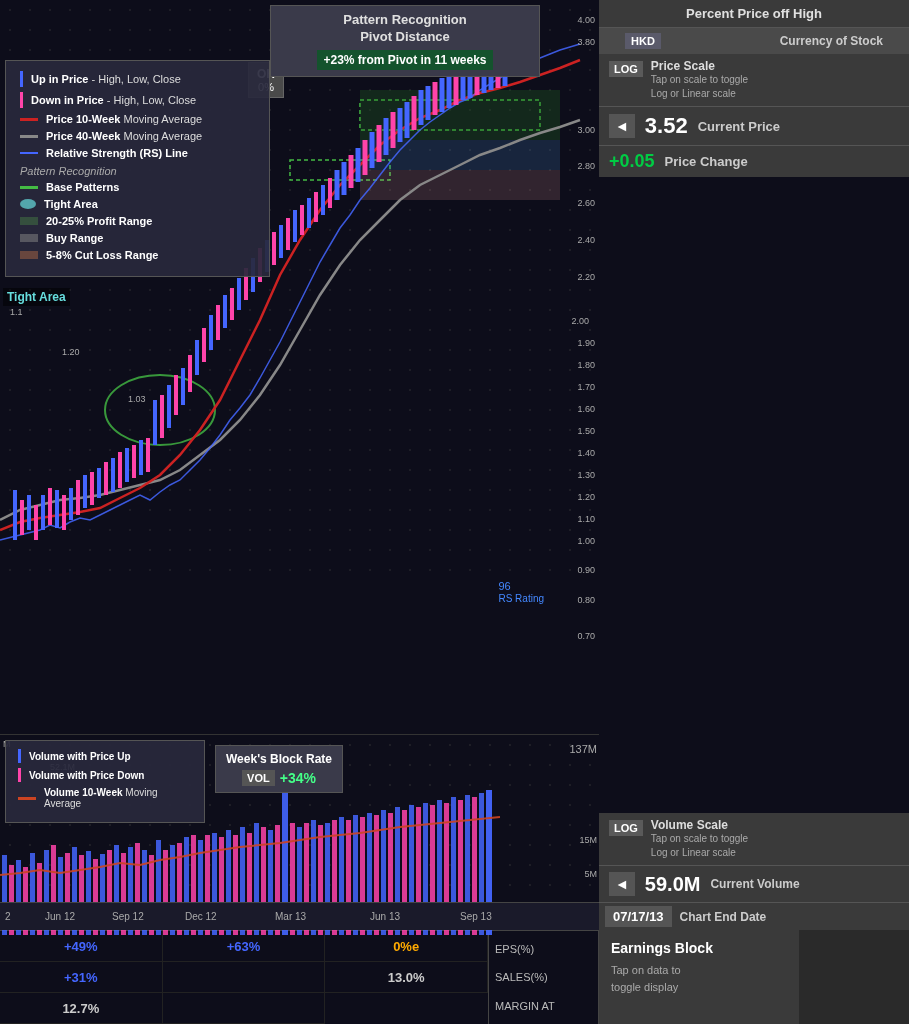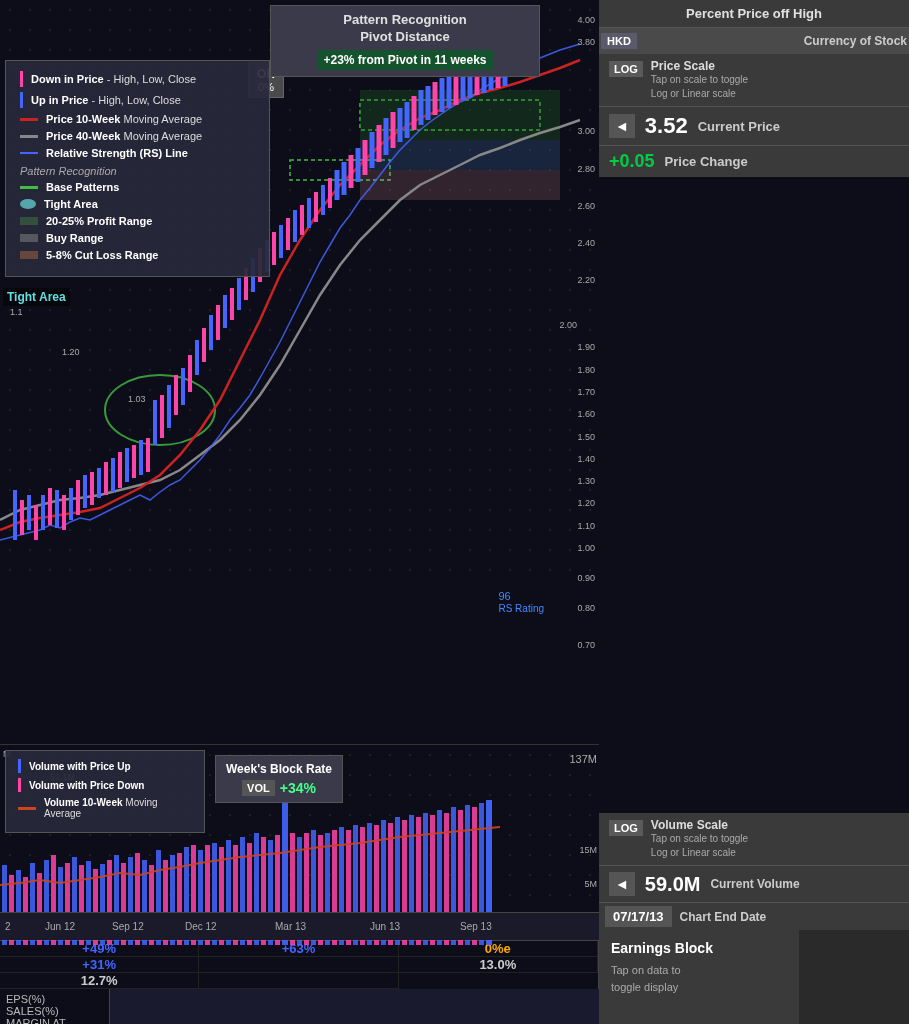--- a/index.html
+++ b/index.html
@@ -62,21 +62,21 @@
       padding: 6px 10px;
       color: #e0e0e0;
       font-size: 13px;
       font-weight: bold;
       text-align: center;
     }
 
     
     .currency-row {
       background: #4a4a4a;
-      padding: 5px 2px;
+      padding: 5px 26px;
       display: flex;
       justify-content: space-between;
       align-items: center;
     }
     .currency-label {
       color: #ccc;
       font-size: 12px;
       font-weight: bold;
     }
     .hkd-badge {
@@ -340,26 +340,26 @@
         <div class="pattern-box-value">+23% from Pivot in 11 weeks</div>
       </div>
 
       <div class="oh-box">
         <div class="oh-text">OH</div>
         <div class="oh-percent">0%</div>
       </div>
 
       <div class="legend-box">
         <div class="legend-item">
+          <div style="width:3px; height:16px; background:#4466ff; flex-shrink:0;"></div>
+          <span><strong>Up in Price</strong> - High, Low, Close</span>
+        </div>
+        <div class="legend-item">
           <div style="width:3px; height:16px; background:#ff44aa; flex-shrink:0;"></div>
           <span><strong>Down in Price</strong> - High, Low, Close</span>
-        </div>
-        <div class="legend-item">
-          <div style="width:3px; height:16px; background:#4466ff; flex-shrink:0;"></div>
-          <span><strong>Up in Price</strong> - High, Low, Close</span>
         </div>
         <div class="legend-item">
           <div style="width:18px; height:3px; background:#cc2222; flex-shrink:0;"></div>
           <span><strong>Price 10-Week</strong> Moving Average</span>
         </div>
         <div class="legend-item">
           <div style="width:18px; height:3px; background:#888; flex-shrink:0;"></div>
           <span><strong>Price 40-Week</strong> Moving Average</span>
         </div>
         <div class="legend-item">
@@ -500,21 +500,21 @@
       </svg>
 
       <div style="position:absolute; right:2px; top:0; width:40px; height:100%;">
         <div style="position:absolute; right:2px; top:2%; color:#aaa; font-size:9px;">4.00</div>
         <div style="position:absolute; right:2px; top:5%; color:#aaa; font-size:9px;">3.80</div>
         <div style="position:absolute; right:2px; top:17%; color:#aaa; font-size:9px;">3.00</div>
         <div style="position:absolute; right:2px; top:22%; color:#aaa; font-size:9px;">2.80</div>
         <div style="position:absolute; right:2px; top:27%; color:#aaa; font-size:9px;">2.60</div>
         <div style="position:absolute; right:2px; top:32%; color:#aaa; font-size:9px;">2.40</div>
         <div style="position:absolute; right:2px; top:37%; color:#aaa; font-size:9px;">2.20</div>
-        <div style="position:absolute; right:20px; top:43%; color:#aaa; font-size:9px;">2.00</div>
+        <div style="position:absolute; right:8px; top:43%; color:#aaa; font-size:9px;">2.00</div>
         <div style="position:absolute; right:2px; top:46%; color:#aaa; font-size:9px;">1.90</div>
         <div style="position:absolute; right:2px; top:49%; color:#aaa; font-size:9px;">1.80</div>
         <div style="position:absolute; right:2px; top:52%; color:#aaa; font-size:9px;">1.70</div>
         <div style="position:absolute; right:2px; top:55%; color:#aaa; font-size:9px;">1.60</div>
         <div style="position:absolute; right:2px; top:58%; color:#aaa; font-size:9px;">1.50</div>
         <div style="position:absolute; right:2px; top:61%; color:#aaa; font-size:9px;">1.40</div>
         <div style="position:absolute; right:2px; top:64%; color:#aaa; font-size:9px;">1.30</div>
         <div style="position:absolute; right:2px; top:67%; color:#aaa; font-size:9px;">1.20</div>
         <div style="position:absolute; right:2px; top:70%; color:#aaa; font-size:9px;">1.10</div>
         <div style="position:absolute; right:2px; top:73%; color:#aaa; font-size:9px;">1.00</div>
@@ -645,21 +645,21 @@
     <div class="date-bar" style="height:28px; background:#1a1a2a; position:relative; border-top:1px solid #444;">
       <span class="date-label" style="left:5px;">2</span>
       <span class="date-label" style="left:45px;">Jun 12</span>
       <span class="date-label" style="left:112px;">Sep 12</span>
       <span class="date-label" style="left:185px;">Dec 12</span>
       <span class="date-label" style="left:275px;">Mar 13</span>
       <span class="date-label" style="left:370px;">Jun 13</span>
       <span class="date-label" style="left:460px;">Sep 13</span>
     </div>
 
-    <div class="earnings-section" style="height:84px;flex-direction:column;">
+    <div class="earnings-section" style="height:94px;">
       <div class="earnings-data">
 
         <div class="earnings-cell" style="color:#4466ff;">+49%</div>
         <div class="earnings-cell" style="color:#4466ff;">+63%</div>
         <div class="earnings-cell" style="color:#ffaa00;">0%e</div>
 
         <div class="earnings-cell" style="color:#4466ff;">+31%</div>
         <div class="earnings-cell" style="color:#ccc;"></div>
 
         <div class="earnings-cell" style="color:#ccc;">13.0%</div>

